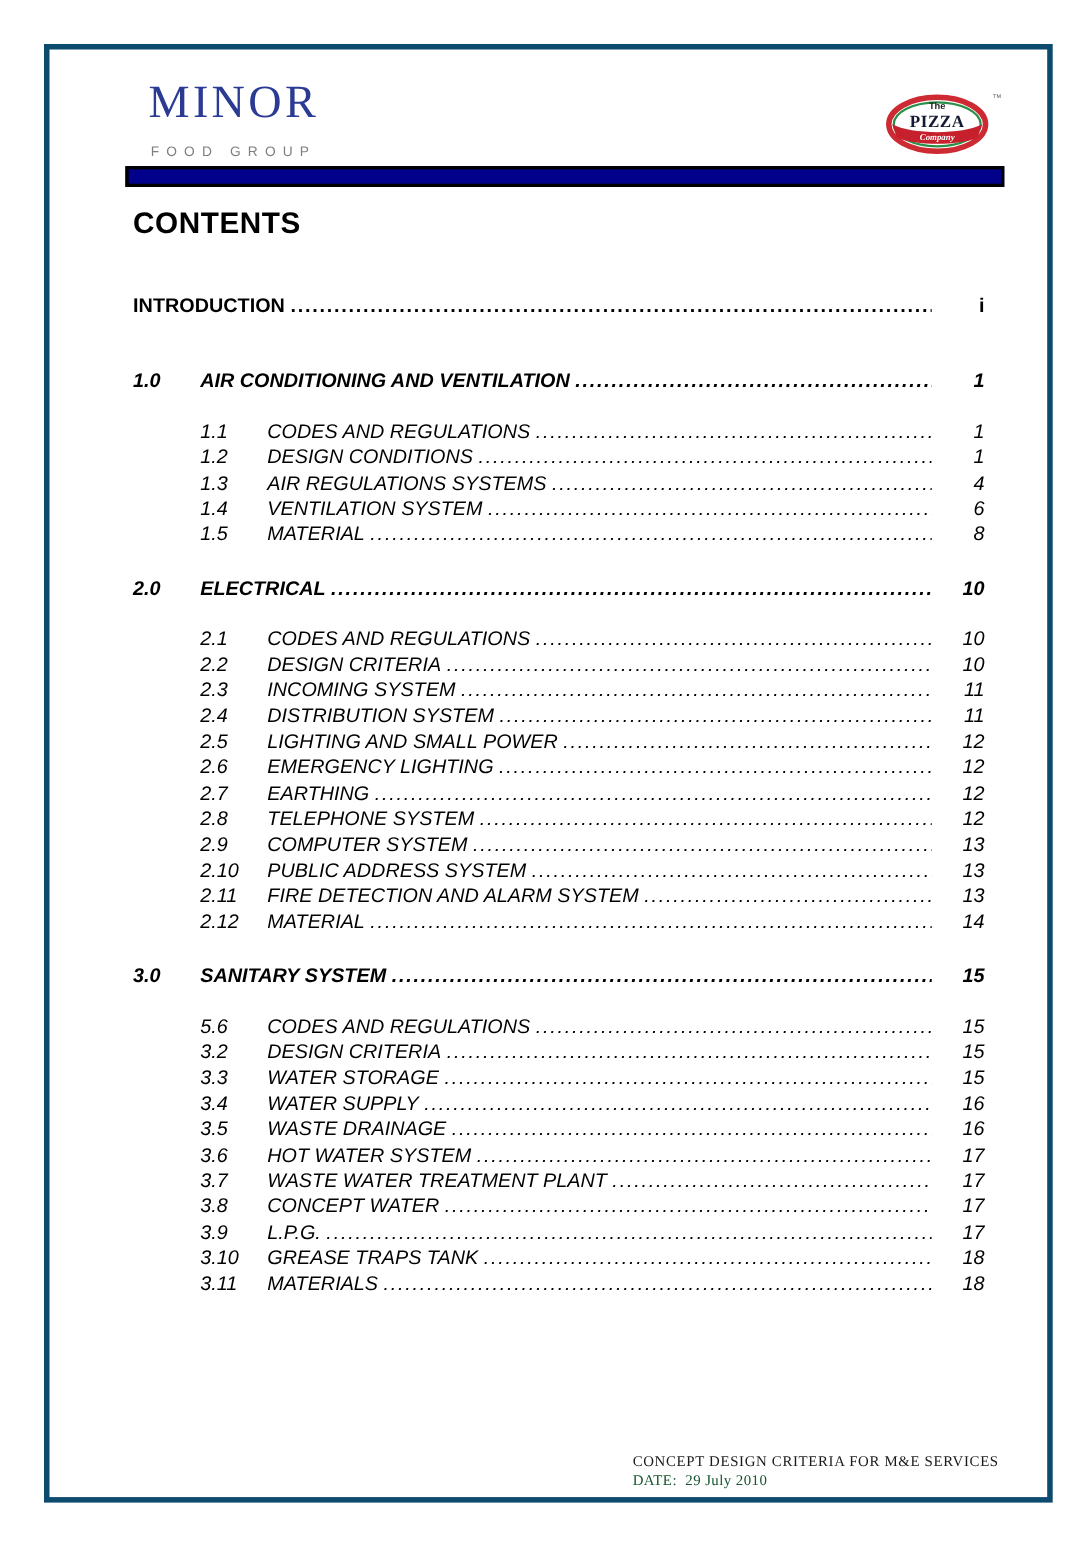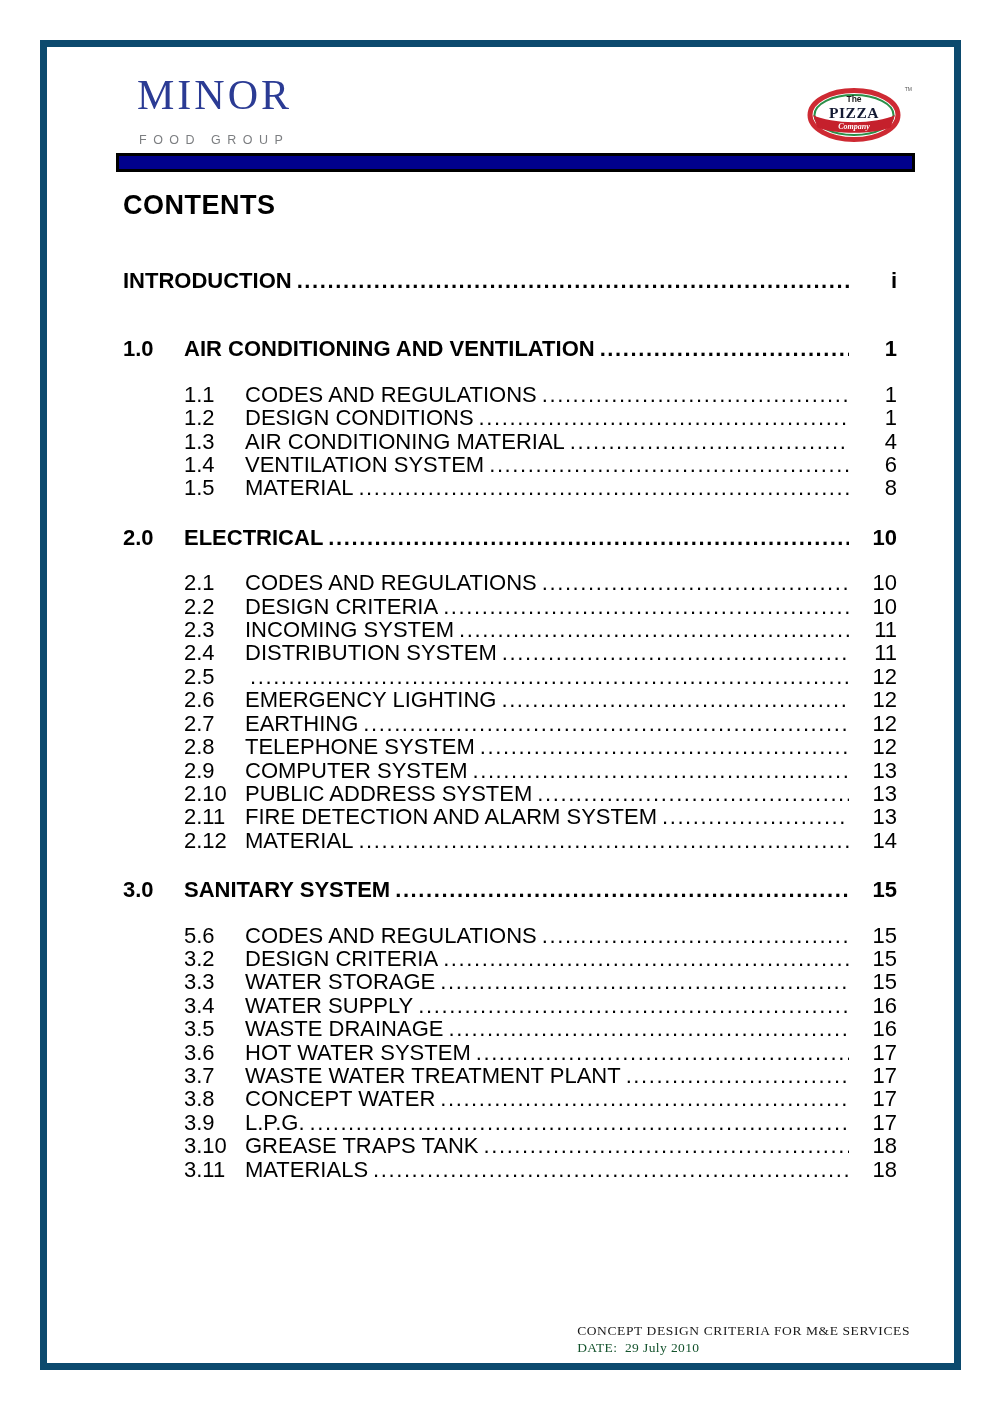--- a/index.html
+++ b/index.html
@@ -2,21 +2,21 @@
 <html><head>
 <meta charset="utf-8">
 <style>
   html,body{margin:0;padding:0;}
   body{
     width:992px;height:1403px;background:#ffffff;position:relative;
     font-family:"Liberation Sans",sans-serif;color:#000;
   }
   .frame{
     position:absolute;left:40px;top:40px;width:907px;height:1316px;
-    border:7px solid #0c4a6e;background:#fff;
+    border:5px solid #0c4a6e;background:#fff;
   }
   
   .minor-logo{position:absolute;left:90px;top:28px;}
   .minor-name{
     font-family:"Liberation Serif",serif;font-size:42px;line-height:40px;
     color:#2b3b94;letter-spacing:3px;font-weight:400;
   }
   .minor-sub{
     font-family:"Liberation Sans",sans-serif;font-size:12.5px;color:#7c7e81;
     letter-spacing:6.5px;margin-top:18px;padding-left:2px;
@@ -26,33 +26,33 @@
     position:absolute;left:69px;top:106px;width:793px;height:13px;
     background:#01018c;border:3px solid #000;
   }
   
   .page-title{
     position:absolute;left:76px;top:143px;margin:0;
     font-size:27px;font-weight:bold;letter-spacing:0.5px;
   }
   
   .toc{position:absolute;left:76px;top:222px;width:774px;}
-  .toc-row{display:flex;align-items:baseline;line-height:23.4px;font-size:22px;}
+  .toc-row{display:flex;align-items:baseline;line-height:23.4px;font-size:18px;}
   .toc-row .num{width:61px;flex:none;}
   .toc-row .t{flex:none;white-space:nowrap;}
   .toc-row .dots{flex:1;overflow:hidden;white-space:nowrap;padding:0 6px 0 5px;}
   .toc-row .dots::after{
     content:"..................................................................................................................................................................................................";
     letter-spacing:1.6px;
   }
   .toc-row .pg{width:48px;flex:none;text-align:right;}
   .toc-row.lvl0,.toc-row.lvl1{font-weight:bold;}
   .toc-row.lvl2{padding-left:61px;}
   .toc-row.lvl2 .num{width:61px;}
-  .section{margin-top:26px;}
+  .section{margin-top:26px;font-style:italic;}
   .section.first{margin-top:45px;}
   .items{margin-top:22px;}
   
   .doc-footer{
     position:absolute;right:44px;bottom:7px;
     font-family:"Liberation Serif",serif;font-size:13.5px;line-height:17px;
   }
   .doc-footer .f1{color:#1a1a1a;letter-spacing:0.6px;}
   .doc-footer .f2{color:#14532d;letter-spacing:0.4px;}
 </style>
@@ -103,21 +103,21 @@
             <span class="pg">1</span>
           </div>
           <div class="toc-row lvl2">
             <span class="num">1.2</span>
             <span class="t">DESIGN CONDITIONS</span>
             <span class="dots"></span>
             <span class="pg">1</span>
           </div>
           <div class="toc-row lvl2">
             <span class="num">1.3</span>
-            <span class="t">AIR CONDITIONING MATERIAL</span>
+            <span class="t">AIR REGULATIONS SYSTEMS</span>
             <span class="dots"></span>
             <span class="pg">4</span>
           </div>
           <div class="toc-row lvl2">
             <span class="num">1.4</span>
             <span class="t">VENTILATION SYSTEM</span>
             <span class="dots"></span>
             <span class="pg">6</span>
           </div>
           <div class="toc-row lvl2">
@@ -155,20 +155,21 @@
             <span class="pg">11</span>
           </div>
           <div class="toc-row lvl2">
             <span class="num">2.4</span>
             <span class="t">DISTRIBUTION SYSTEM</span>
             <span class="dots"></span>
             <span class="pg">11</span>
           </div>
           <div class="toc-row lvl2">
             <span class="num">2.5</span>
+            <span class="t">LIGHTING AND SMALL POWER</span>
             <span class="dots"></span>
             <span class="pg">12</span>
           </div>
           <div class="toc-row lvl2">
             <span class="num">2.6</span>
             <span class="t">EMERGENCY LIGHTING</span>
             <span class="dots"></span>
             <span class="pg">12</span>
           </div>
           <div class="toc-row lvl2">

